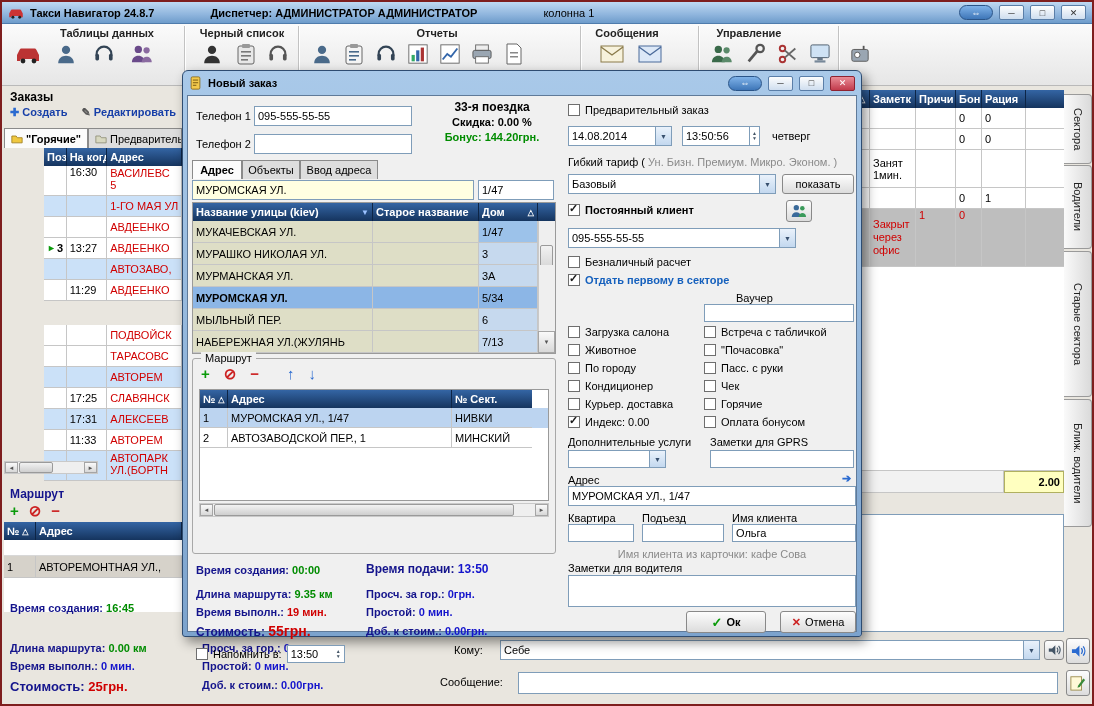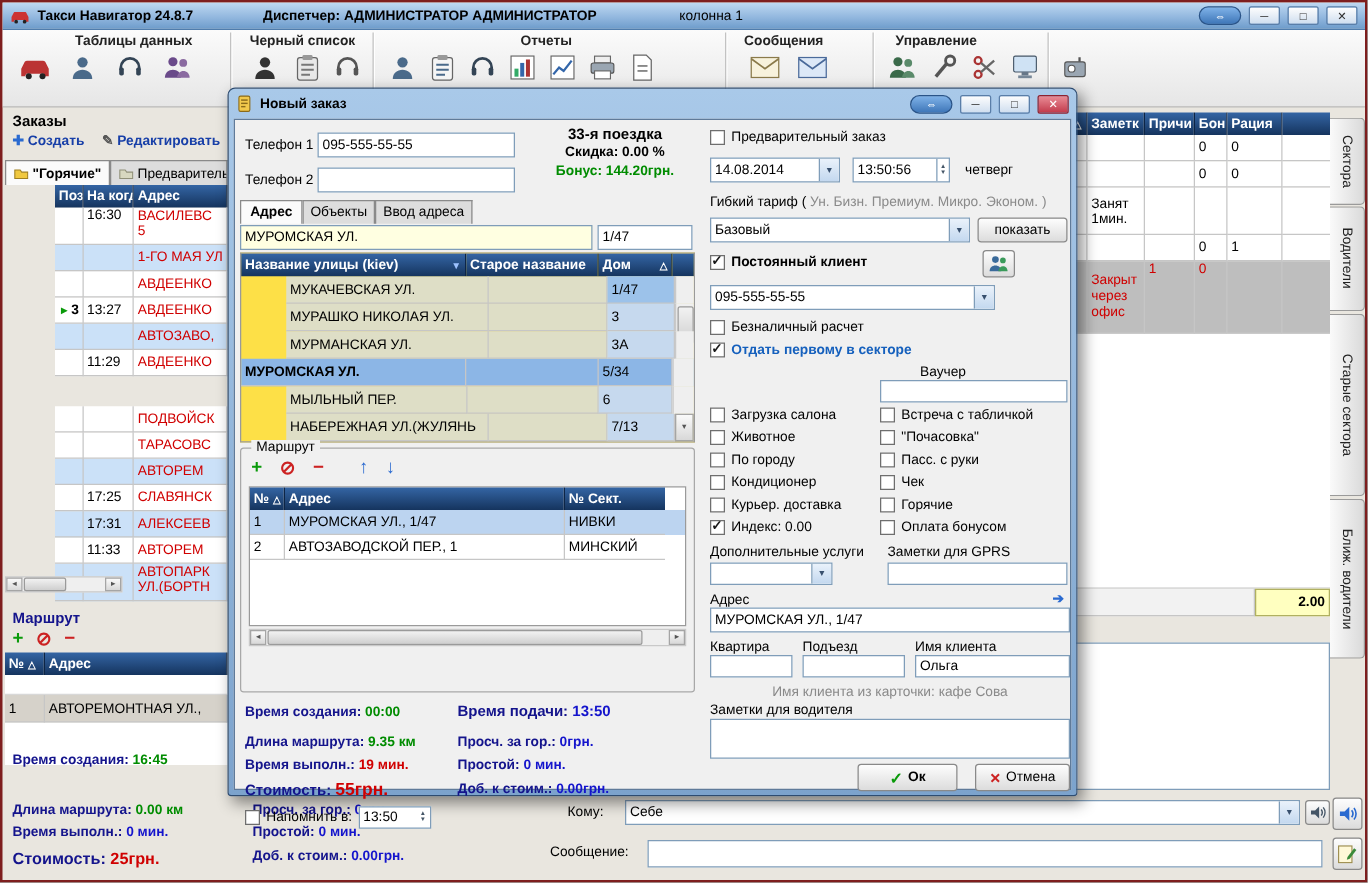--- a/index.html
+++ b/index.html
@@ -35,21 +35,21 @@
   
   .th{background:linear-gradient(#3465A4,#15345E);color:#fff;font-weight:bold;display:flex;align-items:center;
       padding:0 3px;border-right:1px solid #0D2546;overflow:hidden;white-space:nowrap;}
   .tc{display:flex;align-items:center;padding:0 3px;border-right:1px solid #C6C6C6;border-bottom:1px solid #C6C6C6;
       overflow:hidden;white-space:nowrap;}
   .row{display:flex;}
   .wbg{background:#FFF;} .bbg{background:#CBE1F8;}
   .red{color:#D00000;} .grn{color:#008C00;} .blu{color:#1414CC;} .navy{color:#14148C;font-weight:bold;}
   .gray{color:#8A8A8A;}
   
-  .sr{background:#DEDEC6;margin-left:36px;} .srsel{background:#8CB6E6;}
+  .sr{background:#DEDEC6;} .srsel{background:#8CB6E6;}
   .domc{background:#C6D9EE;} .domsel{background:#9CC2EA;}
   
   .sbtrack{background:#EFEFEF;border:1px solid #C9C9C9;position:relative;}
   .sbthumb{position:absolute;background:linear-gradient(#F2F2F2,#CFCFCF);border:1px solid #9A9A9A;border-radius:2px;}
   .sbarr{position:absolute;background:linear-gradient(#FAFAFA,#D8D8D8);border:1px solid #A5A5A5;
          display:flex;align-items:center;justify-content:center;font-size:6px;color:#555;}
   
   .vtab{writing-mode:vertical-rl;background:linear-gradient(90deg,#FAFAFA,#DADADA);border:1px solid #9A9A9A;border-left:none;
         border-radius:0 4px 4px 0;display:flex;align-items:center;justify-content:center;color:#222;}
   
@@ -541,21 +541,21 @@
       <div class="a tab" style="left:54px;top:64px;width:58px;height:19px;">Объекты</div>
       <div class="a tab" style="left:112px;top:64px;width:78px;height:19px;">Ввод адреса</div>
 
       <div class="a input yellow" style="left:4px;top:84px;width:282px;height:20px;">
           <span>МУРОМСКАЯ УЛ.</span>
         </div>
       <div class="a input" style="left:290px;top:84px;width:76px;height:20px;">
           <span>1/47</span>
         </div>
 
-      <div class="a" style="left:4px;top:106px;width:364px;border:1px solid #9A9A9A;background:#fde047;">
+      <div class="a" style="left:4px;top:106px;width:364px;border:1px solid #9A9A9A;background:#fef9c3;">
         <div class="row" style="height:18px;">
           <div class="th" style="width:180px;justify-content:space-between;">
             <span>Название улицы (kiev)</span>
               <span style="font-size:8px;color:#9CC2FF;">▼</span>
           </div>
           <div class="th" style="width:106px;">Старое название</div>
           <div class="th" style="width:59px;justify-content:space-between;">
             <span>Дом</span>
               <span style="font-size:8px;">△</span>
           </div>
@@ -581,21 +581,21 @@
           <div class="tc domc" style="width:59px;">3А</div>
           <div class="sbtrack" style="width:17px;height:22px;border:none;border-left:1px solid #C9C9C9;"></div>
         </div>
         <div class="row srsel" style="height:22px;">
           <div class="tc" style="width:180px;font-weight:bold;">МУРОМСКАЯ УЛ.</div>
           <div class="tc" style="width:106px;"></div>
           <div class="tc" style="width:59px;">5/34</div>
           <div class="sbtrack" style="width:17px;height:22px;border:none;border-left:1px solid #C9C9C9;"></div>
         </div>
         <div class="row sr" style="height:22px;">
-          <div class="tc" style="width:145px;">МЫЛЬНЫЙ ПЕР.</div>
+          <div class="tc" style="width:180px;">МЫЛЬНЫЙ ПЕР.</div>
           <div class="tc" style="width:106px;"></div>
           <div class="tc domc" style="width:59px;">6</div>
           <div class="sbtrack" style="width:17px;height:22px;border:none;border-left:1px solid #C9C9C9;"></div>
         </div>
         <div class="row sr" style="height:22px;">
           <div class="tc" style="width:180px;">НАБЕРЕЖНАЯ УЛ.(ЖУЛЯНЬ</div>
           <div class="tc" style="width:106px;"></div>
           <div class="tc domc" style="width:59px;">7/13</div>
           <div class="sbarr" style="position:relative;width:17px;height:22px;">▼</div>
         </div>

